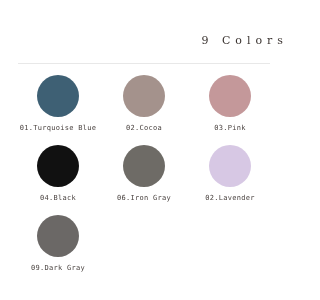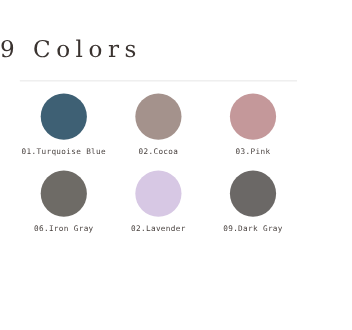--- a/index.html
+++ b/index.html
@@ -14,23 +14,23 @@
     overflow: hidden;
   }
   .page {
     position: relative;
     width: 288px;
     height: 300px;
     background: #ffffff;
     box-sizing: border-box;
   }
   .title {
-    text-align: left;
+    text-align: right;
     font-family: "DejaVu Serif", "Liberation Serif", serif;
-    font-size: 21px;
+    font-size: 11px;
     color: #3a3330;
     letter-spacing: 5px;
     padding-top: 35px;
     line-height: 1;
     white-space: nowrap;
   }
   .divider {
     width: 252px;
     height: 1px;
     background: #e8e8e8;
@@ -84,20 +84,24 @@
       </div>
       <div class="cell">
         <span class="swatch" style="background: rgb(164, 146, 140);"></span>
         <div class="swatch-label">02.Cocoa</div>
       </div>
       <div class="cell">
         <span class="swatch" style="background: rgb(196, 152, 154);"></span>
         <div class="swatch-label">03.Pink</div>
       </div>
       <div class="cell">
+        <span class="swatch" style="background: rgb(17, 17, 17);"></span>
+        <div class="swatch-label">04.Black</div>
+      </div>
+      <div class="cell">
         <span class="swatch" style="background: rgb(110, 107, 102);"></span>
         <div class="swatch-label">06.Iron Gray</div>
       </div>
       <div class="cell">
         <span class="swatch" style="background: rgb(215, 200, 228);"></span>
         <div class="swatch-label">02.Lavender</div>
       </div>
       <div class="cell">
         <span class="swatch" style="background: rgb(107, 104, 102);"></span>
         <div class="swatch-label">09.Dark Gray</div>

